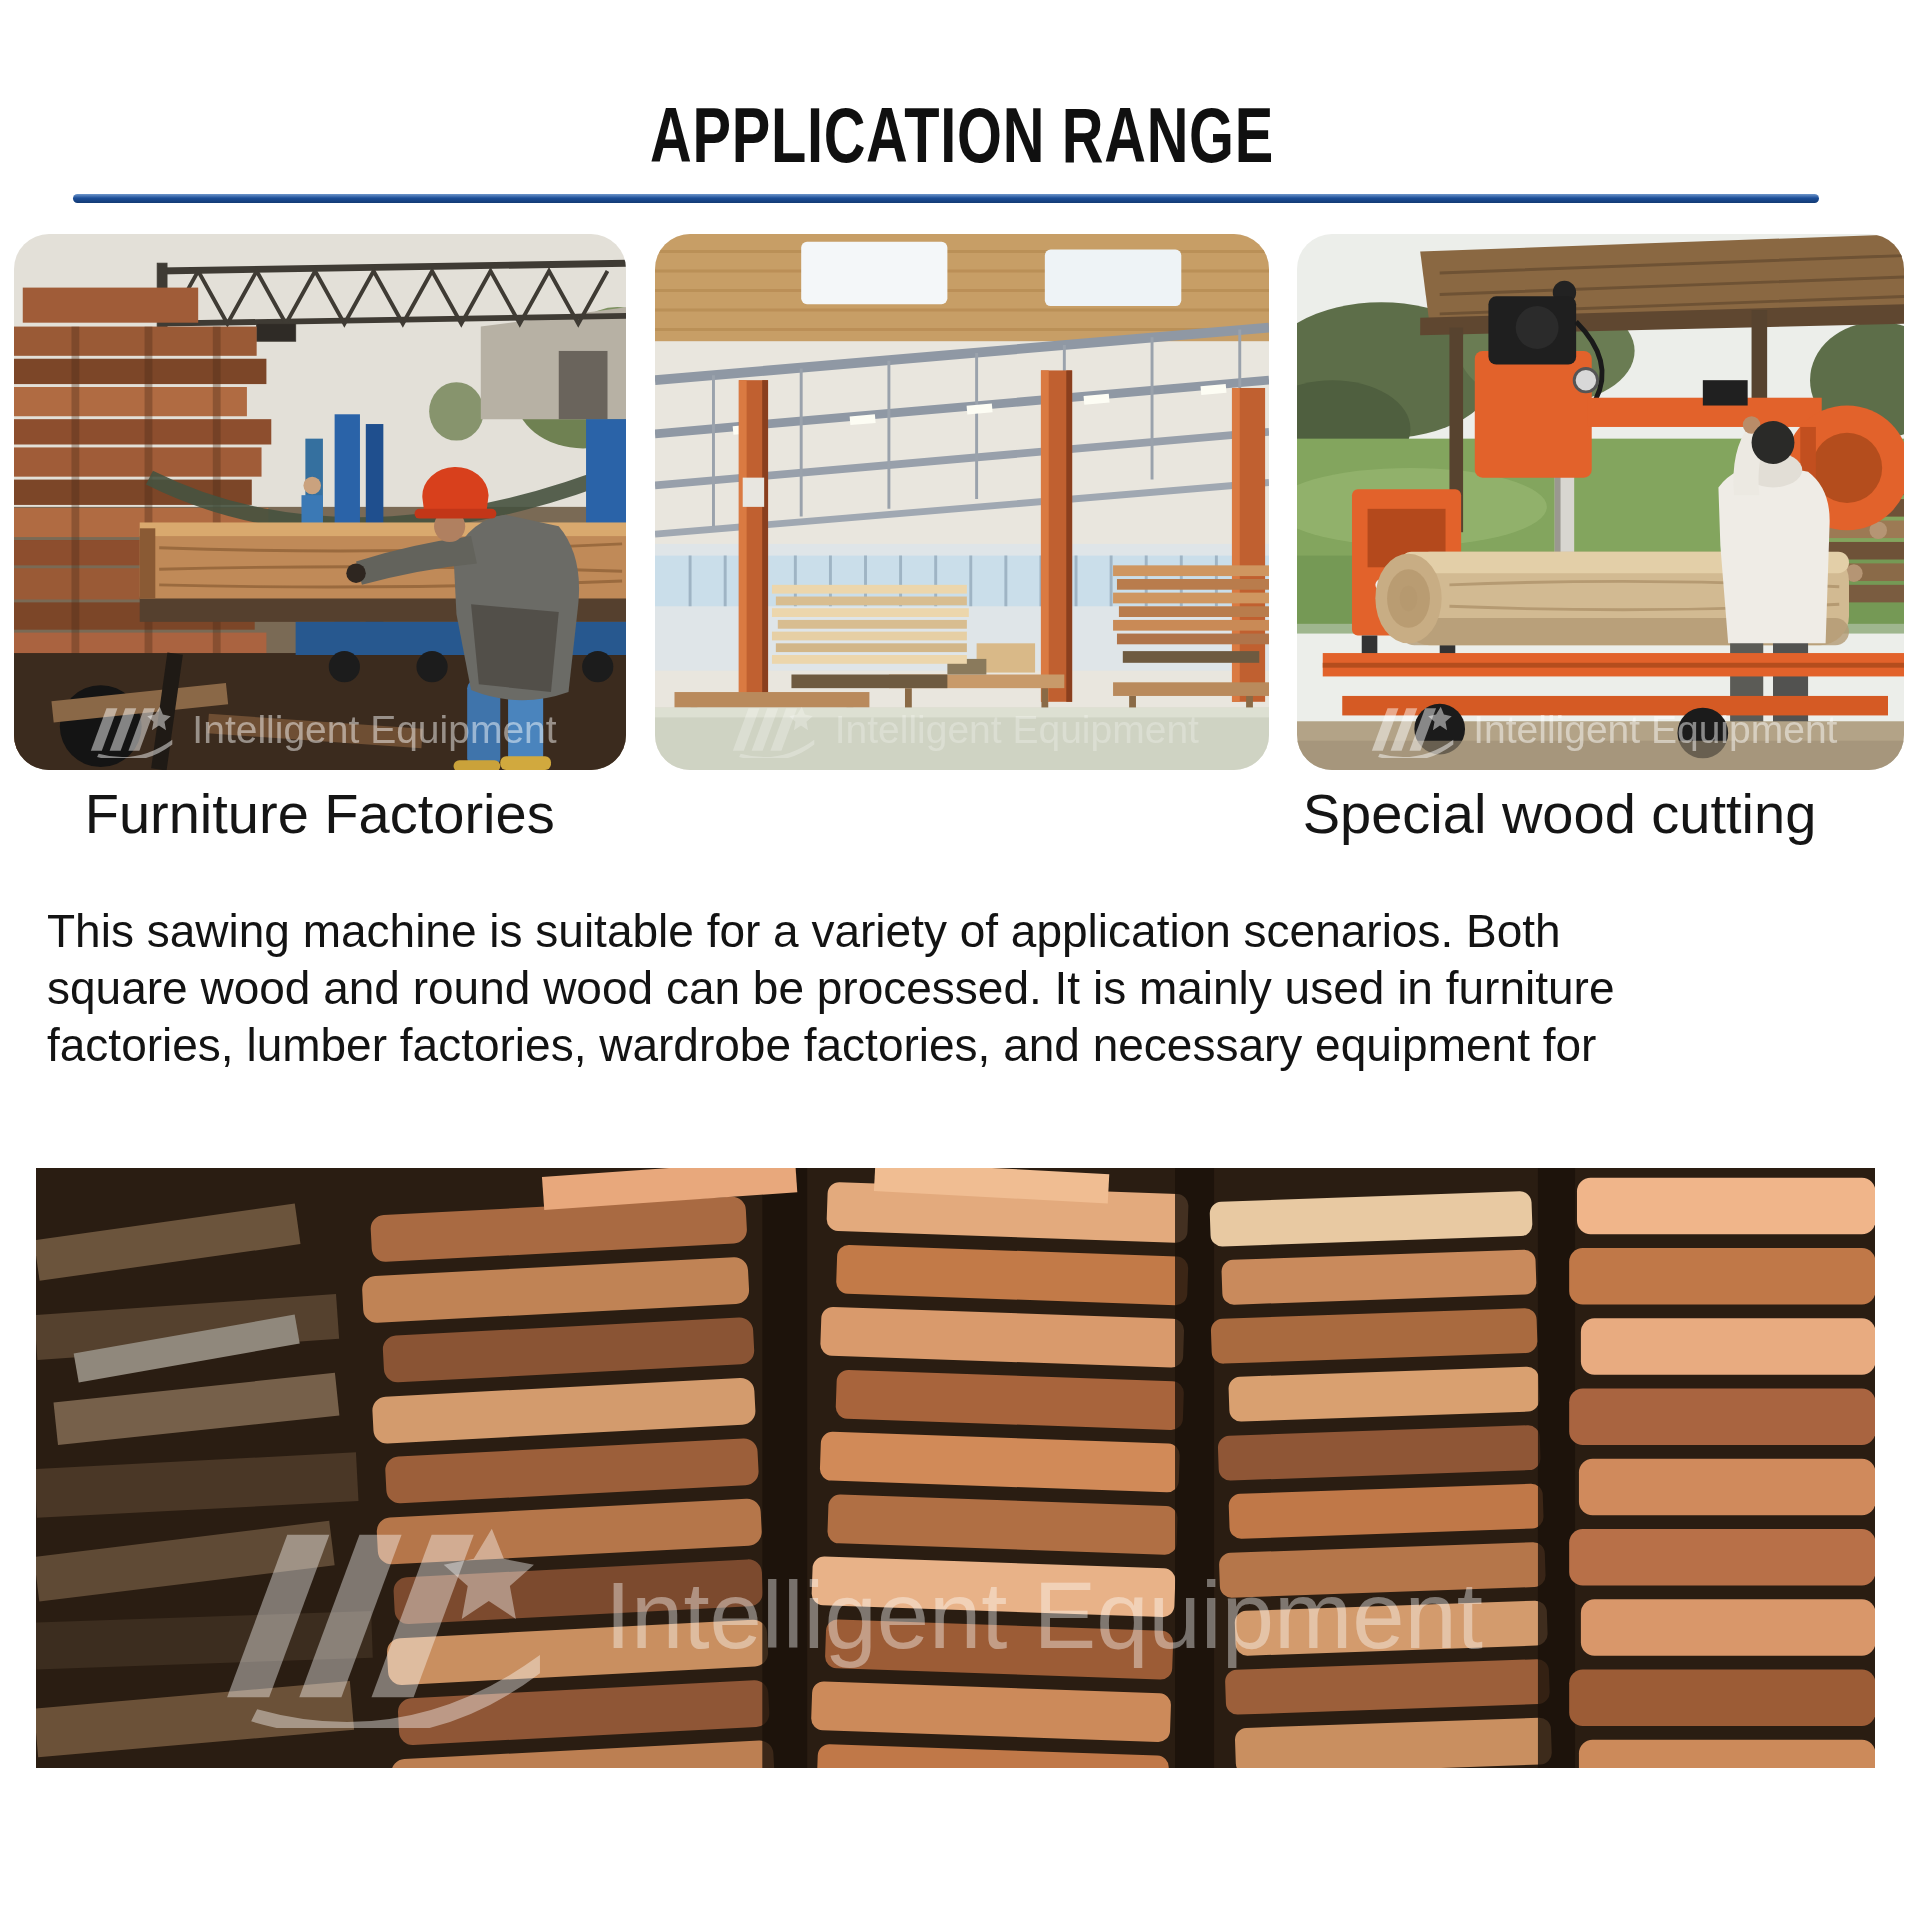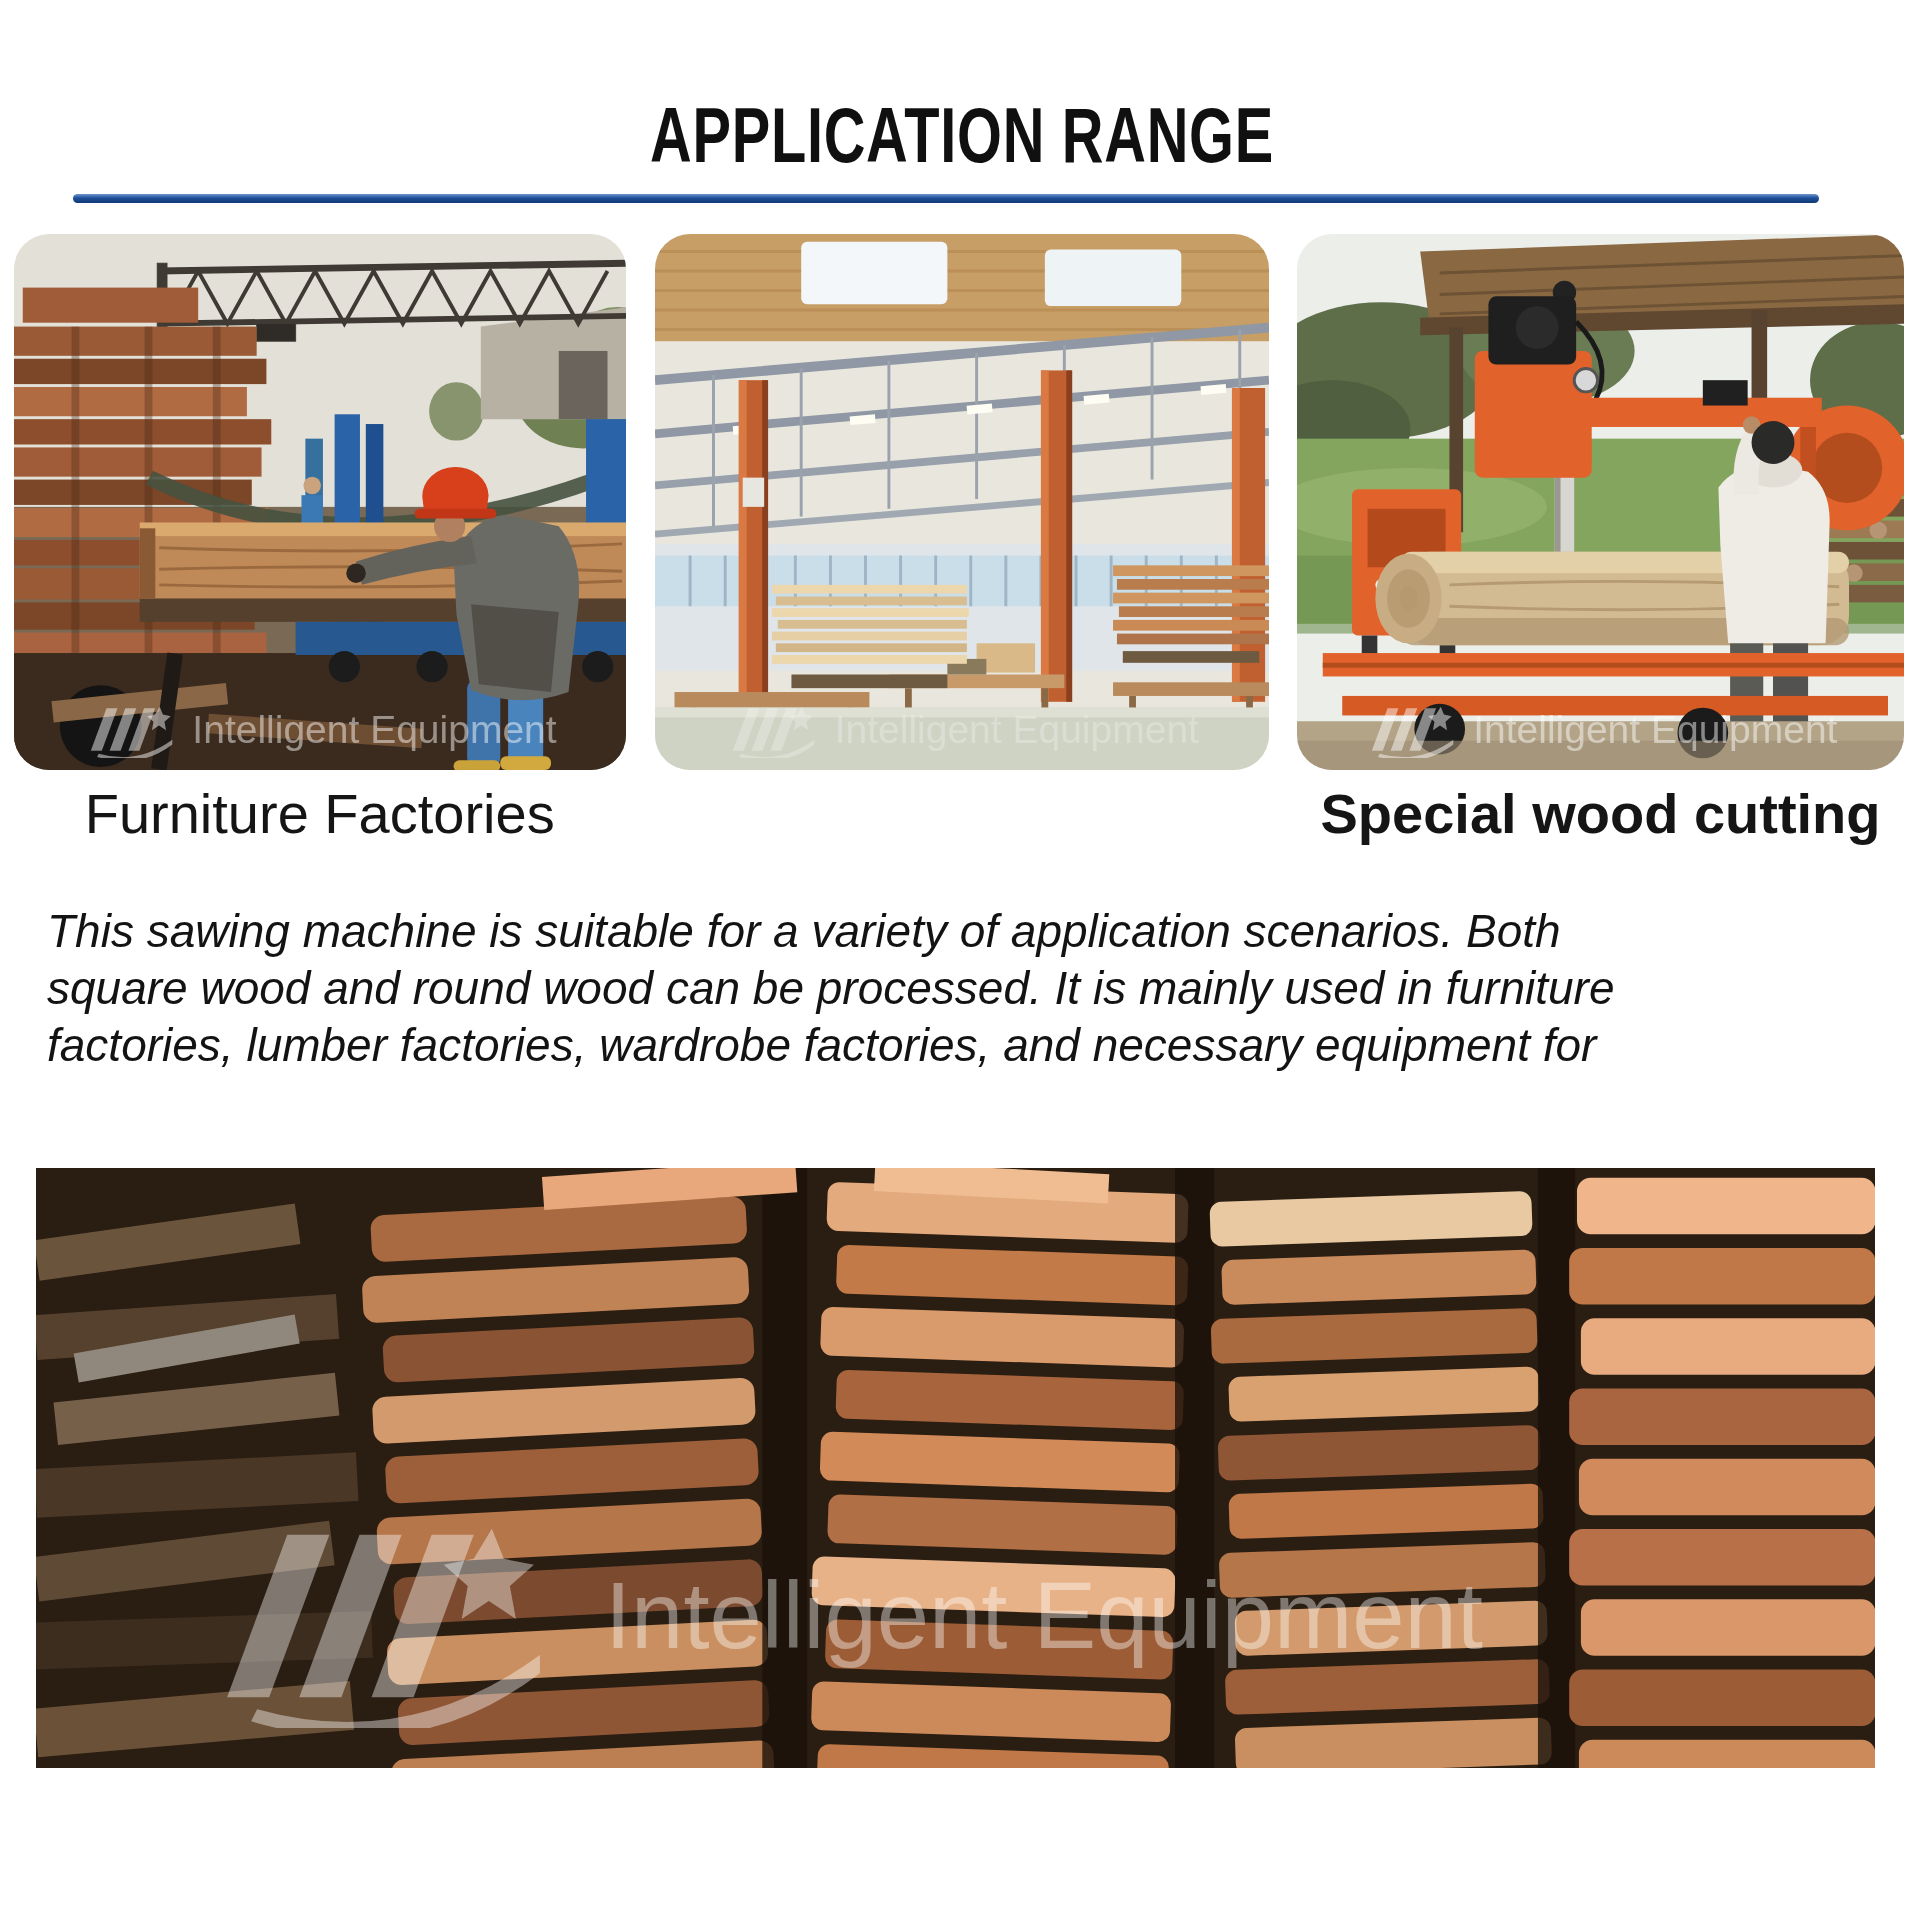--- a/index.html
+++ b/index.html
@@ -17,24 +17,24 @@
   .photo{position:absolute;top:234px;height:536px;border-radius:35px;overflow:hidden;margin:0;}
   .photo svg{display:block;width:100%;height:100%;}
   .photo1{left:13.7px;width:612px;}
   .photo2{left:655px;width:614px;}
   .photo3{left:1297px;width:607px;}
 
   .caption{position:absolute;top:783px;height:62px;font-size:56px;line-height:62px;
            text-align:center;color:#151515;white-space:nowrap;}
   .cap1{left:13.7px;width:612px;}
   .cap2{left:655px;width:614px;}
-  .cap3{left:1297px;width:607px;font-weight:bold;}
+  .cap3{left:1256px;width:607px;}
 
   
-  .desc{position:absolute;left:47px;top:903px;width:1853px;font-size:46px;line-height:57px;font-style:italic;}
+  .desc{position:absolute;left:47px;top:903px;width:1853px;font-size:46px;line-height:57px;}
 
   
   .bigphoto{position:absolute;left:36px;top:1168px;width:1839px;height:721px;overflow:hidden;margin:0;}
   .bigphoto svg{display:block;width:100%;height:100%;}
 
   
   .wm{position:absolute;left:0;right:0;display:flex;align-items:center;justify-content:center;
       gap:15.6px;color:rgba(255,255,255,0.48);font-weight:400;white-space:nowrap;
       pointer-events:none;overflow:hidden;}
   .wm-small{bottom:11.7px;font-size:39px;}

